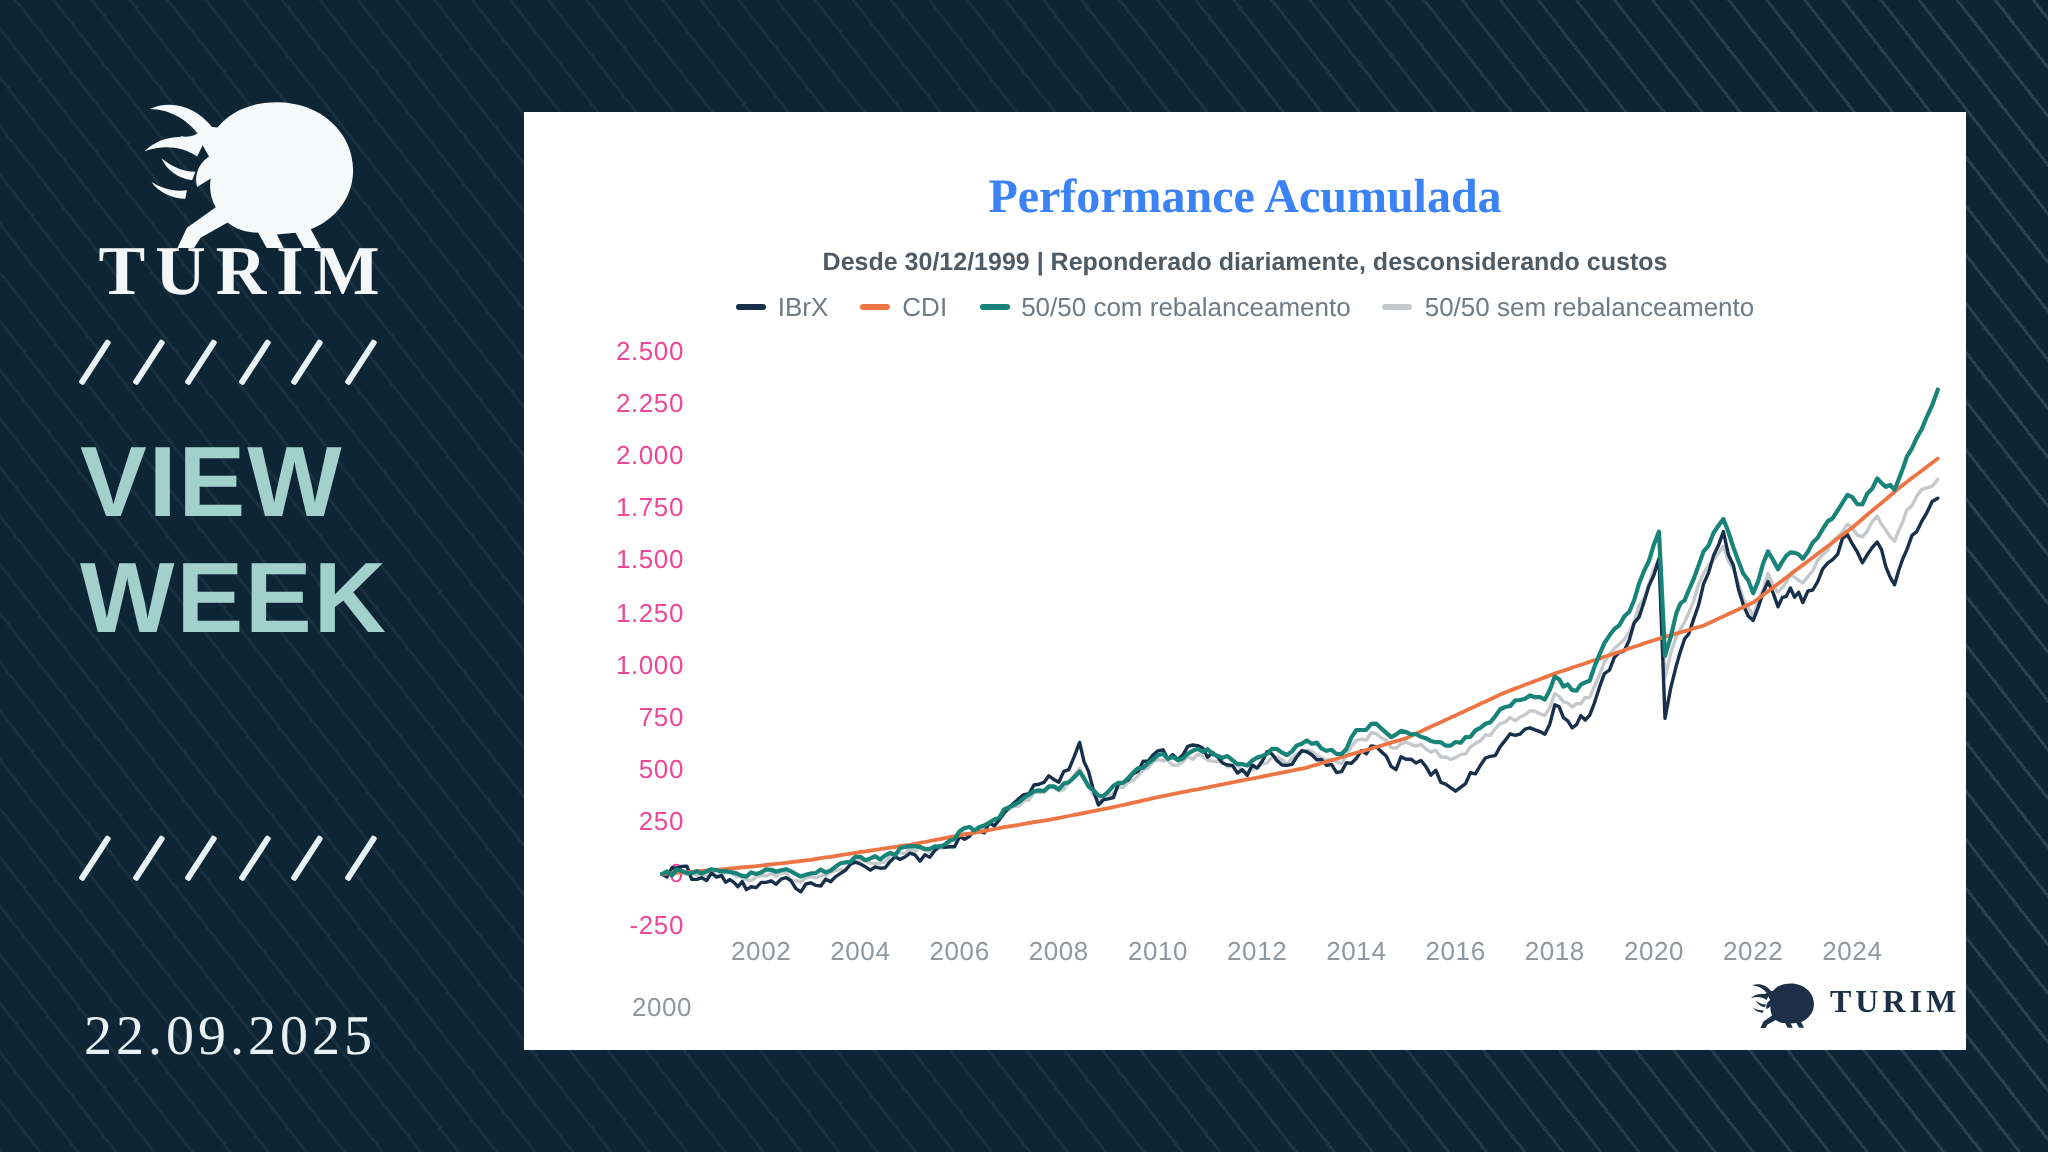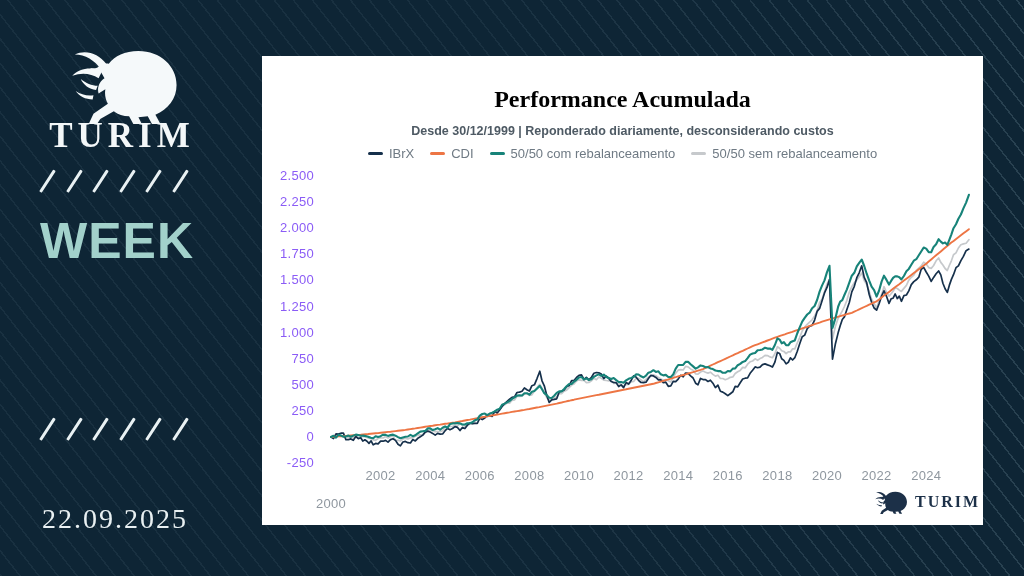--- a/index.html
+++ b/index.html
@@ -42,37 +42,37 @@
   }
   .date-text{
     position:absolute;left:42px;top:460px;
     font-family:"Liberation Serif", serif;font-size:28px;color:#e9f0f2;letter-spacing:2px;margin-top:43px;
   }
 
   
   .card{position:absolute;left:262px;top:56px;width:721px;height:469px;background:#ffffff;}
   .chart-title{
     position:absolute;left:0;top:30px;width:100%;text-align:center;
-    font-family:"Liberation Serif", serif;font-weight:bold;font-size:24px;color:#000000;
+    font-family:"Liberation Serif", serif;font-weight:bold;font-size:24px;color:#3b82f6;
   }
   .chart-subtitle{
     position:absolute;left:0;top:68px;width:100%;text-align:center;
     font-size:12.5px;font-weight:bold;color:#4e5a64;
   }
   .legend{
     position:absolute;left:0;top:90px;width:100%;
     display:flex;justify-content:center;align-items:center;gap:16px;
     font-size:13px;color:#6f7a84;
   }
   .legend-item{display:flex;align-items:center;gap:6px;justify-content:center;}
   .legend-dash{width:15px;height:3px;border-radius:2px;display:inline-block;}
   .plot-svg{position:absolute;left:56px;top:114px;width:660px;height:300px;}
   .tick-y{
     position:absolute;left:0;width:52px;text-align:right;
-    font-size:13px;color:#8b5cf6;letter-spacing:0.3px;
+    font-size:13px;color:#ec4899;letter-spacing:0.3px;padding-left:28px;
   }
   .tick-x{
     position:absolute;width:50px;text-align:center;top:412px;
     font-size:13px;color:#8f979f;letter-spacing:0.3px;
   }
   .card-footer{
     position:absolute;left:612px;top:434px;display:flex;align-items:center;gap:7px;color:#1c3048;
   }
   .bull-small{width:34px;height:24px;color:#1c3048;}
   .footer-word{
@@ -104,20 +104,21 @@
   <div class="brand-word">TURIM</div>
   <div class="slash-row row1" id="slashRow1">
       <span class="slash"></span>
       <span class="slash"></span>
       <span class="slash"></span>
       <span class="slash"></span>
       <span class="slash"></span>
       <span class="slash"></span>
     </div>
   <div class="week-title">
+    <div>VIEW</div>
     <div>WEEK</div>
   </div>
   <div class="slash-row row2" id="slashRow2">
       <span class="slash"></span>
       <span class="slash"></span>
       <span class="slash"></span>
       <span class="slash"></span>
       <span class="slash"></span>
       <span class="slash"></span>
     </div>

